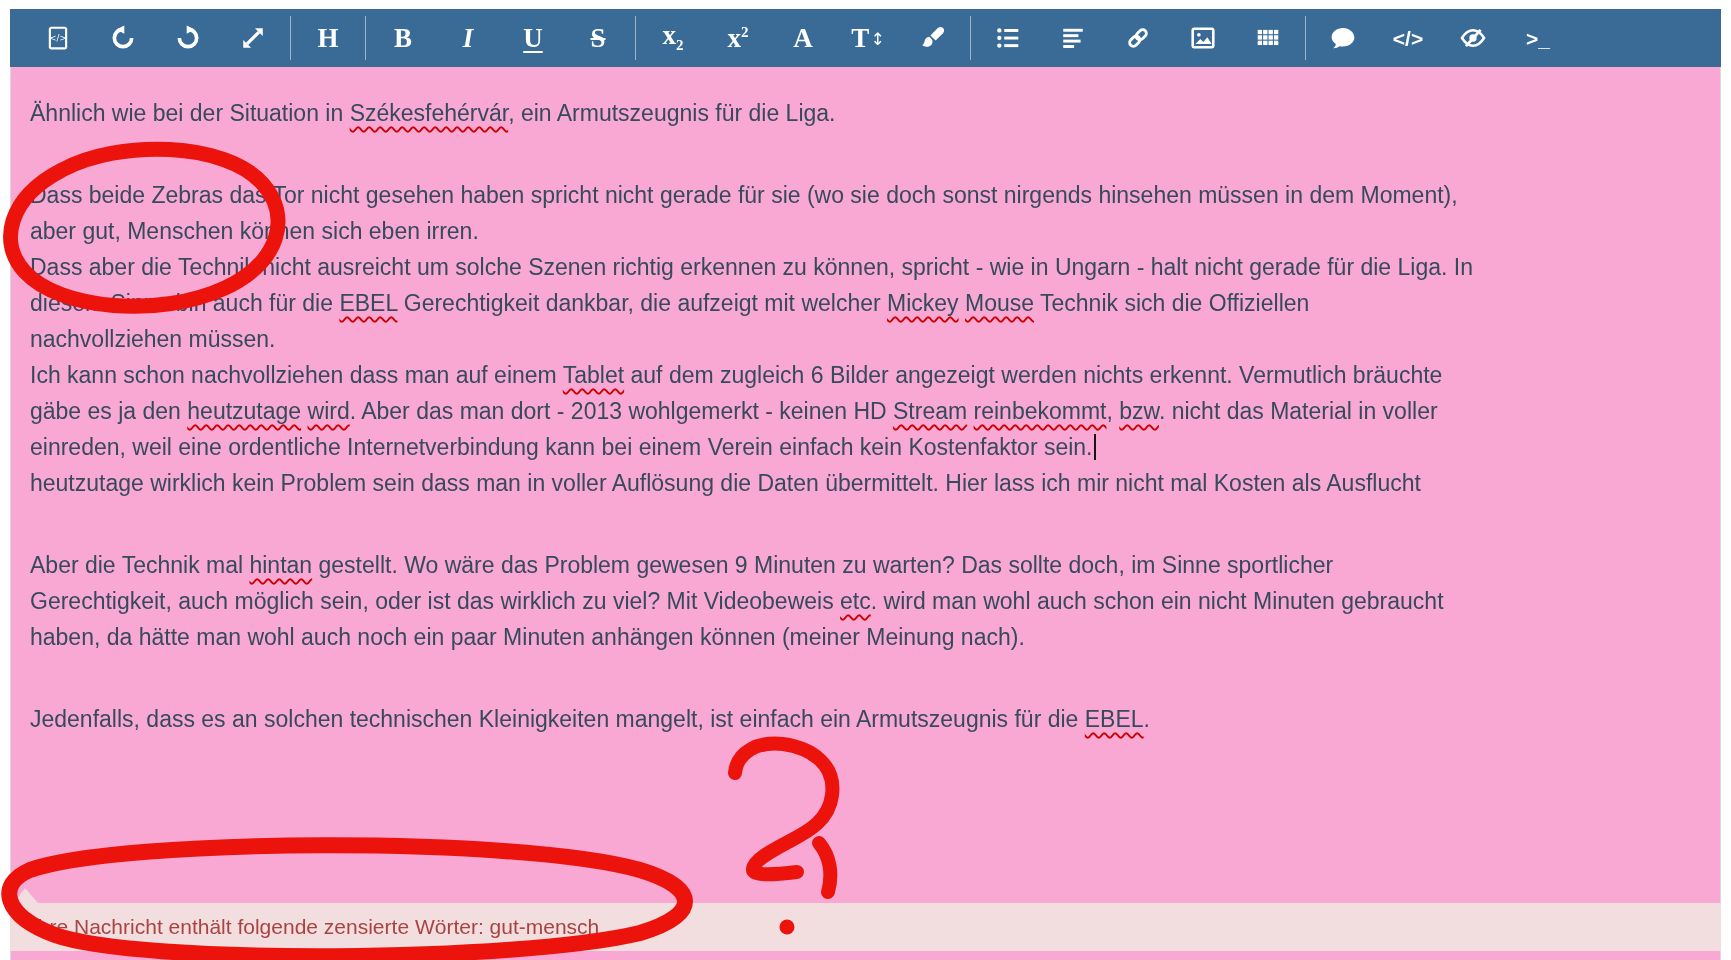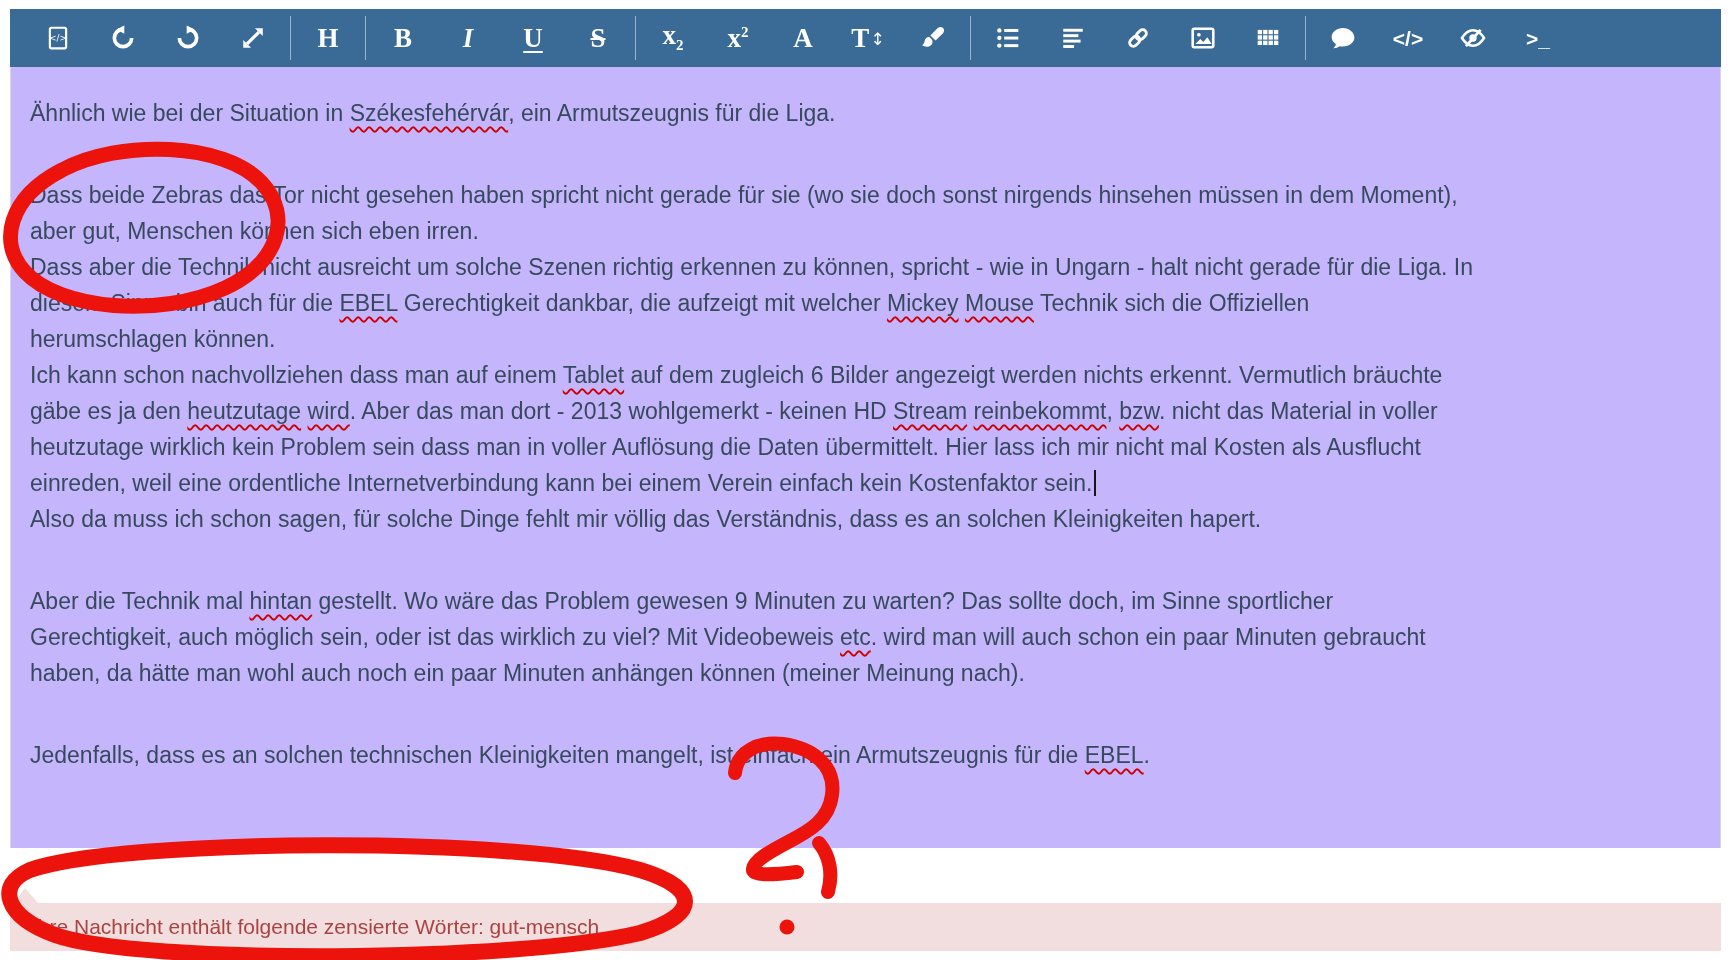--- a/index.html
+++ b/index.html
@@ -21,21 +21,21 @@
   .glyph.strike{text-decoration:line-through;}
   .glyph.code{font-family:"Liberation Sans", sans-serif;font-size:21px;font-weight:700;}
   .glyph sub{font-size:15px;}
   .glyph sup{font-size:15px;}
   .glyph .suffix{font-family:"DejaVu Sans", sans-serif;font-size:17px;font-weight:400;
                  vertical-align:2px;margin-left:1px;}
   .sep{width:1px;height:44px;background:rgba(255,255,255,.5);margin:0 14px 0 -5px;
        flex:0 0 auto;}
 
   
-  .content{position:relative;height:781px;background:#c4b5fd;
+  .content{position:relative;height:893px;background:#f9a8d4;
            border-left:1px solid #d9d9d9;border-right:1px solid #d9d9d9;
            box-sizing:border-box;padding:28px 0 0 19px;overflow:hidden;
            font-size:23px;line-height:36px;color:#374a5c;}
   .line{height:36px;white-space:nowrap;}
   .line.blank{height:46px;}
   .miss{text-decoration:underline;text-decoration-style:wavy;
         text-decoration-color:#cc0000;text-decoration-thickness:2px;
         text-underline-offset:5px;}
   .caret{display:inline-block;width:2px;height:26px;background:#161616;
          vertical-align:-5px;margin-left:1px;}
@@ -194,29 +194,28 @@
         <span class="glyph code">&gt;_</span>
       </button>
     </div>
   <div class="content" id="content">
       <div class="line"><span>Ähnlich wie bei der Situation in </span><span class="miss">Székesfehérvár</span><span>, ein Armutszeugnis für die Liga.</span></div>
       <div class="line blank"></div>
       <div class="line"><span>Dass beide Zebras das Tor nicht gesehen haben spricht nicht gerade für sie (wo sie doch sonst nirgends hinsehen müssen in dem Moment),</span></div>
       <div class="line"><span>aber gut, Menschen können sich eben irren.</span></div>
       <div class="line"><span>Dass aber die Technik nicht ausreicht um solche Szenen richtig erkennen zu können, spricht - wie in Ungarn - halt nicht gerade für die Liga. In</span></div>
       <div class="line"><span>diesem Sinne bin auch für die </span><span class="miss">EBEL</span><span> Gerechtigkeit dankbar, die aufzeigt mit welcher </span><span class="miss">Mickey</span><span> </span><span class="miss">Mouse</span><span> Technik sich die Offiziellen</span></div>
-      <div class="line"><span>herumschlagen können.</span></div>
+      <div class="line"><span>nachvollziehen müssen.</span></div>
       <div class="line"><span>Ich kann schon nachvollziehen dass man auf einem </span><span class="miss">Tablet</span><span> auf dem zugleich 6 Bilder angezeigt werden nichts erkennt. Vermutlich bräuchte</span></div>
       <div class="line"><span>gäbe es ja den </span><span class="miss">heutzutage</span><span> </span><span class="miss">wird</span><span>. Aber das man dort - 2013 wohlgemerkt - keinen HD </span><span class="miss">Stream</span><span> </span><span class="miss">reinbekommt</span><span>, </span><span class="miss">bzw</span><span>. nicht das Material in voller</span></div>
+      <div class="line"><span>einreden, weil eine ordentliche Internetverbindung kann bei einem Verein einfach kein Kostenfaktor sein.</span><span class="caret"></span></div>
       <div class="line"><span>heutzutage wirklich kein Problem sein dass man in voller Auflösung die Daten übermittelt. Hier lass ich mir nicht mal Kosten als Ausflucht</span></div>
-      <div class="line"><span>einreden, weil eine ordentliche Internetverbindung kann bei einem Verein einfach kein Kostenfaktor sein.</span><span class="caret"></span></div>
-      <div class="line"><span>Also da muss ich schon sagen, für solche Dinge fehlt mir völlig das Verständnis, dass es an solchen Kleinigkeiten hapert.</span></div>
       <div class="line blank"></div>
       <div class="line"><span>Aber die Technik mal </span><span class="miss">hintan</span><span> gestellt. Wo wäre das Problem gewesen 9 Minuten zu warten? Das sollte doch, im Sinne sportlicher</span></div>
-      <div class="line"><span>Gerechtigkeit, auch möglich sein, oder ist das wirklich zu viel? Mit Videobeweis </span><span class="miss">etc</span><span>. wird man will auch schon ein paar Minuten gebraucht</span></div>
+      <div class="line"><span>Gerechtigkeit, auch möglich sein, oder ist das wirklich zu viel? Mit Videobeweis </span><span class="miss">etc</span><span>. wird man wohl auch schon ein nicht Minuten gebraucht</span></div>
       <div class="line"><span>haben, da hätte man wohl auch noch ein paar Minuten anhängen können (meiner Meinung nach).</span></div>
       <div class="line blank"></div>
       <div class="line"><span>Jedenfalls, dass es an solchen technischen Kleinigkeiten mangelt, ist einfach ein Armutszeugnis für die </span><span class="miss">EBEL</span><span>.</span></div>
     </div>
   <div class="warn-notch"></div>
   <div class="warnbar">
     <span>Ihre Nachricht enthält folgende zensierte Wörter: gut-mensch</span>
   </div>
 </div>
 

